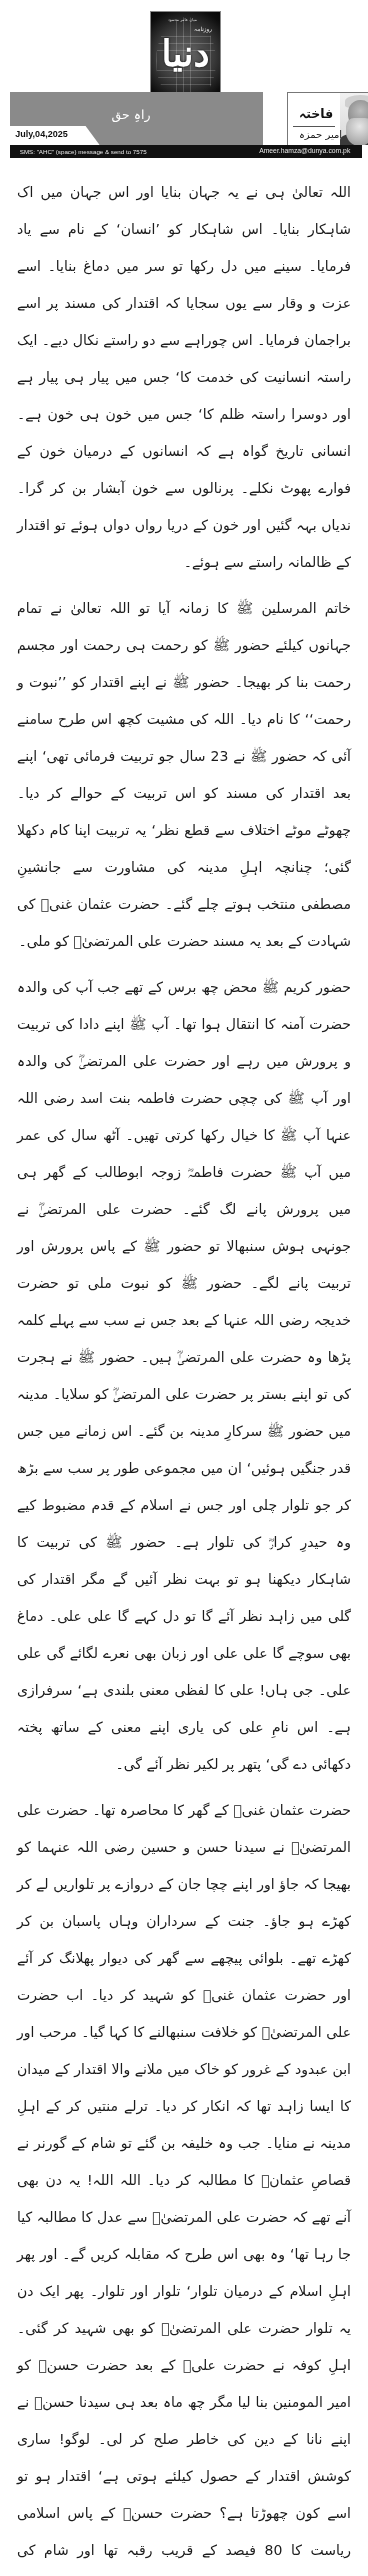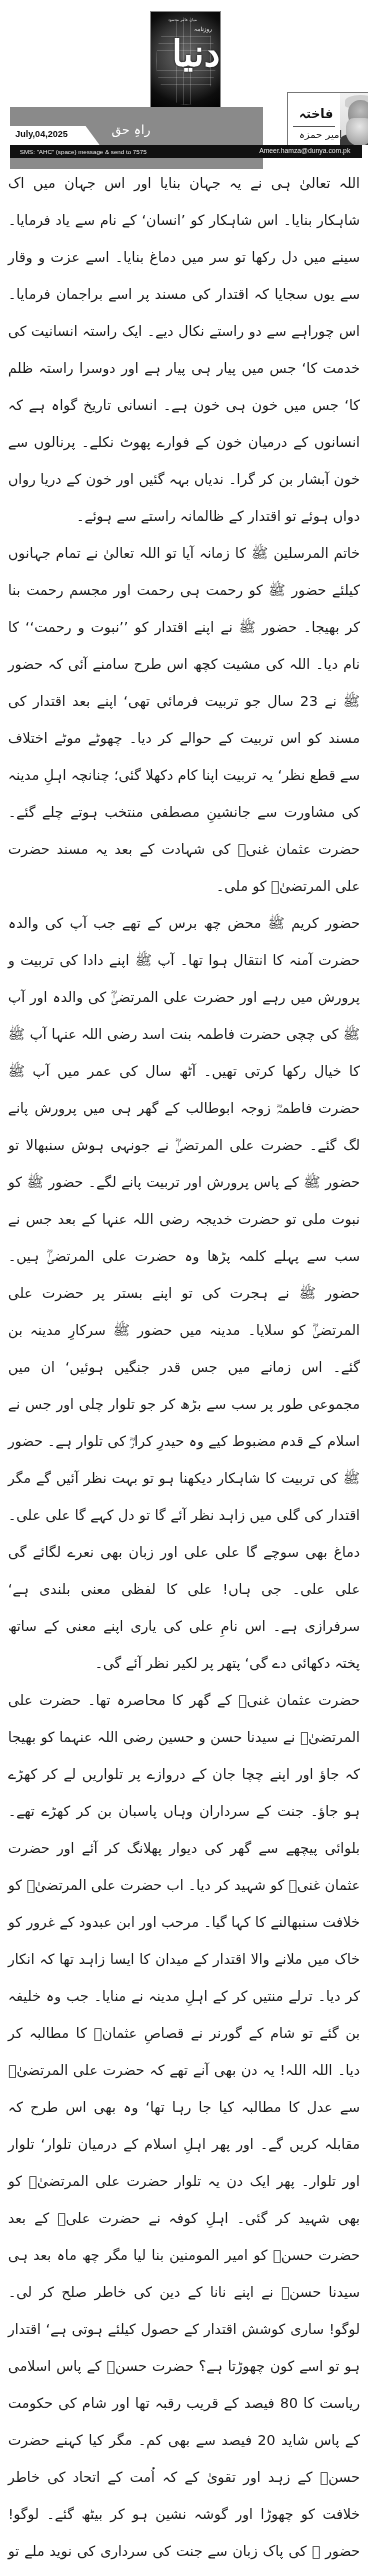--- a/index.html
+++ b/index.html
@@ -24,21 +24,21 @@
     .masthead .grid-lines {
       position: absolute; inset: 4.5px;
       border-radius: 50%;
       background:
         repeating-linear-gradient(90deg, rgba(255,255,255,0.18) 0 0.6px, transparent 0.6px 6.8px),
         repeating-linear-gradient(0deg, rgba(255,255,255,0.18) 0 0.6px, transparent 0.6px 6.8px);
     }
     .masthead .logo-text {
       position: absolute;
       left: 0; right: 0; top: 23px;
-      text-align: right;
+      text-align: center;
       color: #ffffff;
       font-family: "DejaVu Serif", serif;
       font-size: 36px;
       font-weight: bold;
       line-height: 1;
       text-shadow: 0 0 2.3px #000;
     }
     .masthead .logo-small {
       position: absolute;
       right: 8px; top: 13.6px;
@@ -53,22 +53,22 @@
       font-size: 4px;
     }
     
     .col-header {
       position: absolute;
       left: 9.6px; top: 92px;
       width: 352px; height: 66px;
     }
     .gray-band {
       position: absolute;
-      left: 0; top: 15px;
-      width: 253px; height: 62px;
+      left: 0; top: 0;
+      width: 253px; height: 53px;
       background: #8a8a8a;
     }
     .column-name {
       position: absolute;
       left: 102px; top: 14.7px;
       font-family: "DejaVu Serif", serif;
       font-size: 12.5px;
       color: #ffffff;
       direction: rtl;
     }
@@ -170,21 +170,21 @@
       left: 8px; top: 165px;
       width: 352px;
       direction: rtl;
       text-align: justify;
       text-align-last: right;
       font-family: "DejaVu Sans", sans-serif;
       font-size: 14px;
       line-height: 37px;
       color: #1b1b1b;
     }
-    .article p { margin: 0; }
+    .article p { margin: 9px; }
   </style>
 </head>
 <body>
 
 <div class="masthead">
   <div class="grid-lines"></div>
   <div class="logo-founder">میاں عامر محمود</div>
   <div class="logo-small">روزنامہ</div>
   <div class="logo-text">دنیا</div>
 </div>

